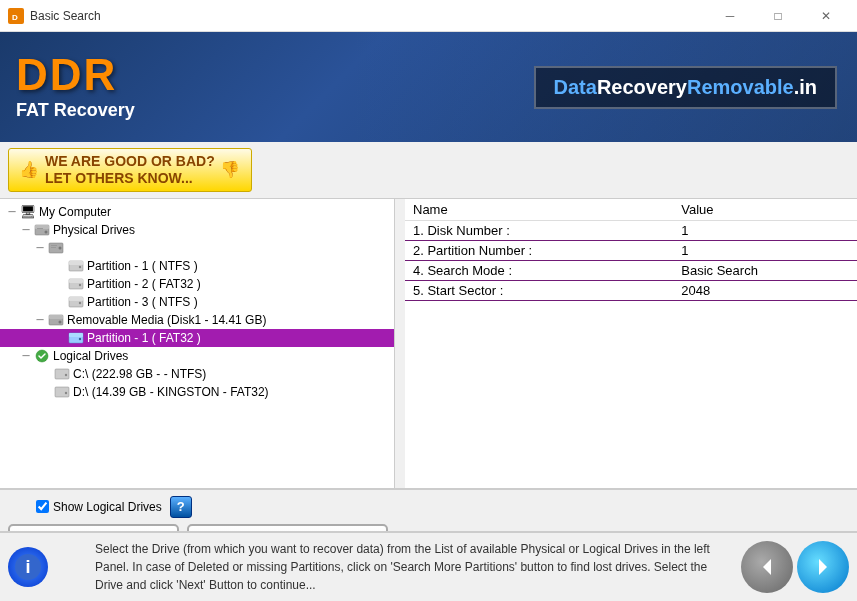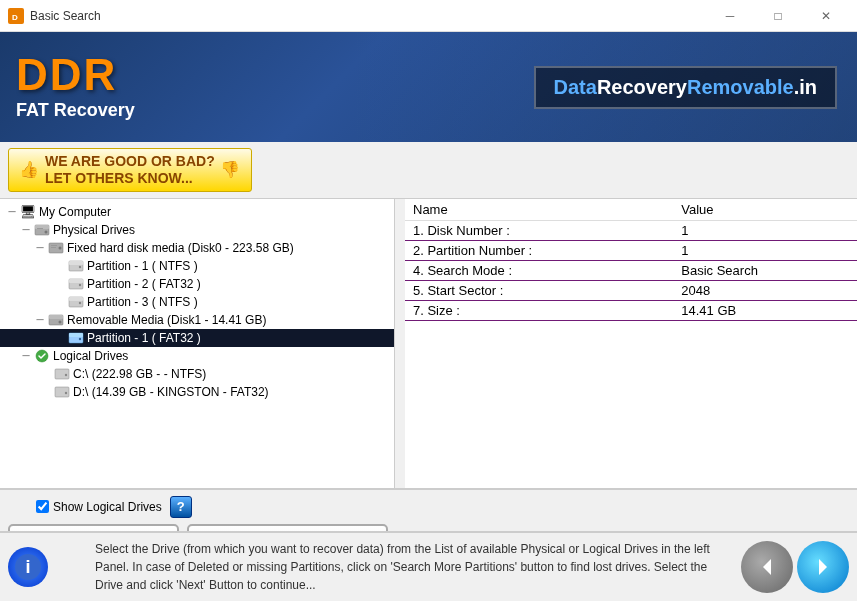--- a/index.html
+++ b/index.html
@@ -151,21 +151,21 @@
     .tree-container::-webkit-scrollbar-track { background: #f0f0f0; }
     .tree-container::-webkit-scrollbar-thumb { background: #c0c0c0; border: 1px solid #999; }
 
     .tree-item {
       display: flex;
       align-items: center;
       padding: 1px 0;
       white-space: nowrap;
       cursor: pointer;
     }
-    .tree-item.selected { background: #0f172a; color: white; }
+    .tree-item.selected { background: #a21caf; color: white; }
     .tree-expander {
       width: 16px;
       height: 16px;
       display: inline-flex;
       align-items: center;
       justify-content: center;
       font-size: 10px;
       color: #555;
       flex-shrink: 0;
     }
@@ -423,21 +423,20 @@
         <span style="width:32px"></span>
         <span class="tree-expander">─</span>
         <span class="tree-icon">
           <svg width="16" height="14" viewBox="0 0 16 14">
               <rect x="1" y="2" width="14" height="10" rx="1" fill="#aaa" stroke="#777" stroke-width="0.5"></rect>
               <circle cx="12" cy="7" r="1.5" fill="#777"></circle>
               <rect x="3" y="4" width="6" height="1" fill="#999"></rect>
               <rect x="3" y="6" width="5" height="1" fill="#999"></rect>
             </svg>
         </span>
-        <span class="tree-label">Fixed hard disk media (Disk0 - 223.58 GB)</span>
       </div>
 
       <div class="tree-item">
         <span style="width:52px"></span>
         <span class="tree-expander"> </span>
         <span class="tree-icon">
           <svg width="16" height="12" viewBox="0 0 16 12">
               <rect x="1" y="1" width="14" height="10" rx="1" fill="#ccc" stroke="#888" stroke-width="0.5"></rect>
               <rect x="1" y="1" width="14" height="4" rx="1" fill="#ddd"></rect>
               <circle cx="12" cy="7" r="1.2" fill="#888"></circle>
@@ -555,24 +554,20 @@
             <td>1</td>
           </tr>
           <tr class="table-row">
             <td>4. Search Mode :</td>
             <td>Basic Search</td>
           </tr>
           <tr class="table-row">
             <td>5. Start Sector :</td>
             <td>2048</td>
           </tr>
-          <tr class="table-row">
-            <td>7. Size :</td>
-            <td>14.41 GB</td>
-          </tr>
         </tbody>
       </table>
     </div>
   </div>
 </div>
 
 <div class="bottom-controls">
 
   <div class="bottom-row1">
     <label class="checkbox-label">

